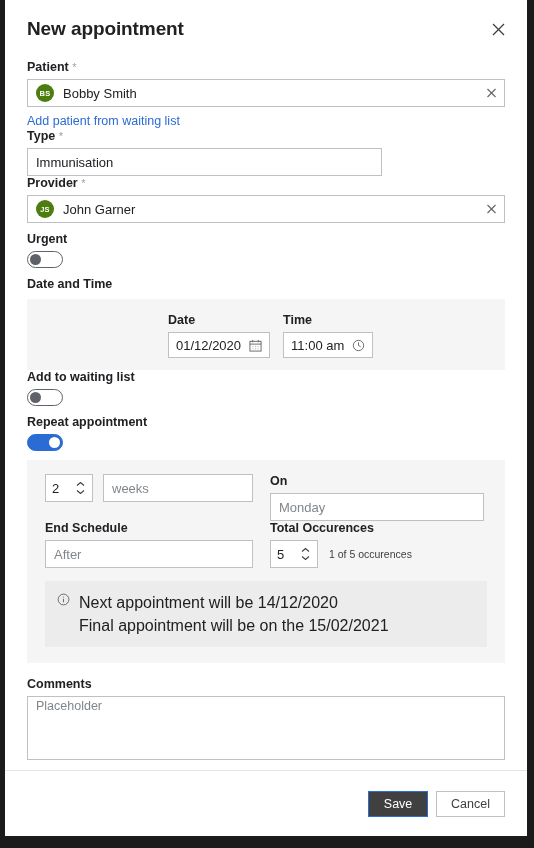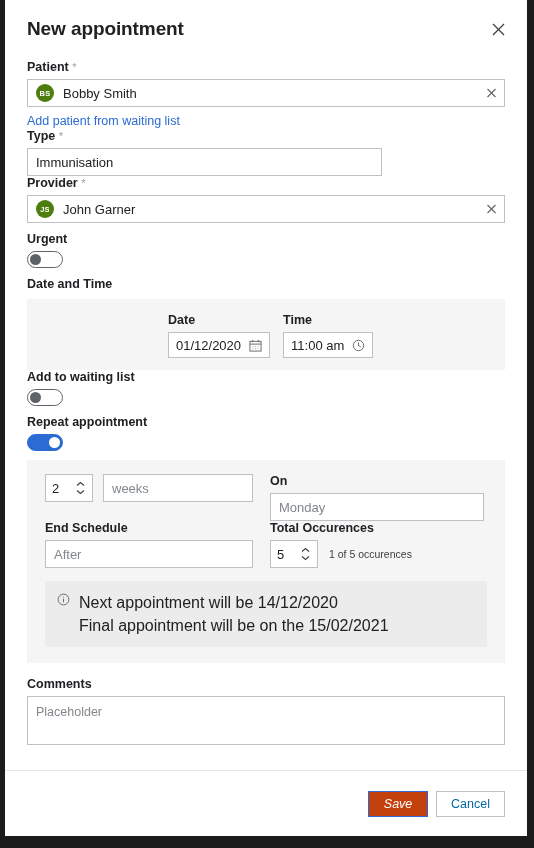--- a/index.html
+++ b/index.html
@@ -274,25 +274,25 @@
   .notice .info-ico { color: #5f6368; flex: 0 0 auto; margin-top: 1px; }
   .notice-text {
     font-size: 16px;
     color: #202124;
     line-height: 1.45;
   }
 
   
   .comments-wrap { margin-top: 14px; }
   .textarea {
-    height: 49px;
+    height: 64px;
     border: 1px solid #bdc1c6;
     background: #fff;
     box-sizing: border-box;
-    padding: 8px 8px;
+    padding: 2px 8px;
     font-size: 12.5px;
     color: #80868b;
   }
 
   
   .footer {
     position: absolute;
     left: 0;
     right: 0;
     bottom: 0;
@@ -310,28 +310,27 @@
     min-width: 60px;
     font-size: 12.5px;
     display: flex;
     align-items: center;
     justify-content: center;
     cursor: pointer;
     box-sizing: border-box;
     padding: 0 14px;
   }
   .btn-primary {
-    background: #c2410c;
+    background: #404040;
     color: #ffffff;
     border: 1px solid #2b6bd4;
-    font-style: italic;
   }
   .btn-secondary {
     background: #ffffff;
-    color: #0369a1;
+    color: #404040;
     border: 1px solid #bdc1c6;
   }
   .mt9  { margin-top: 9px; }
   .mt11 { }
 </style>
 </head>
 <body>
 
 <div class="dialog">
 

